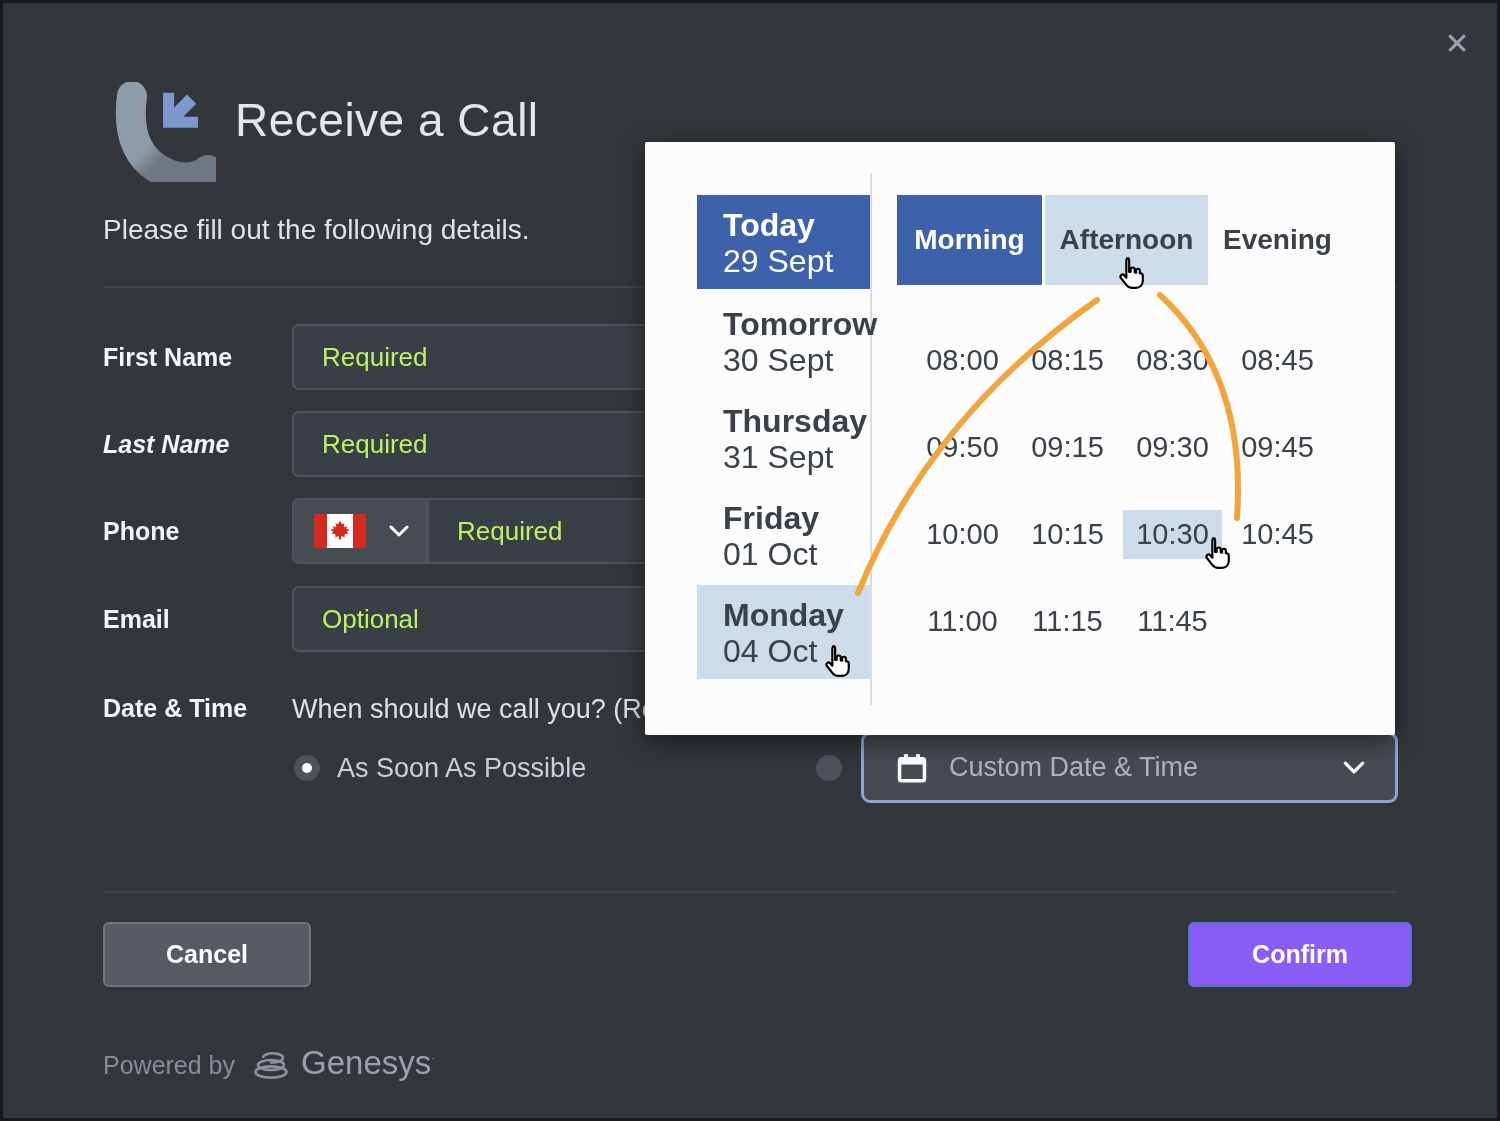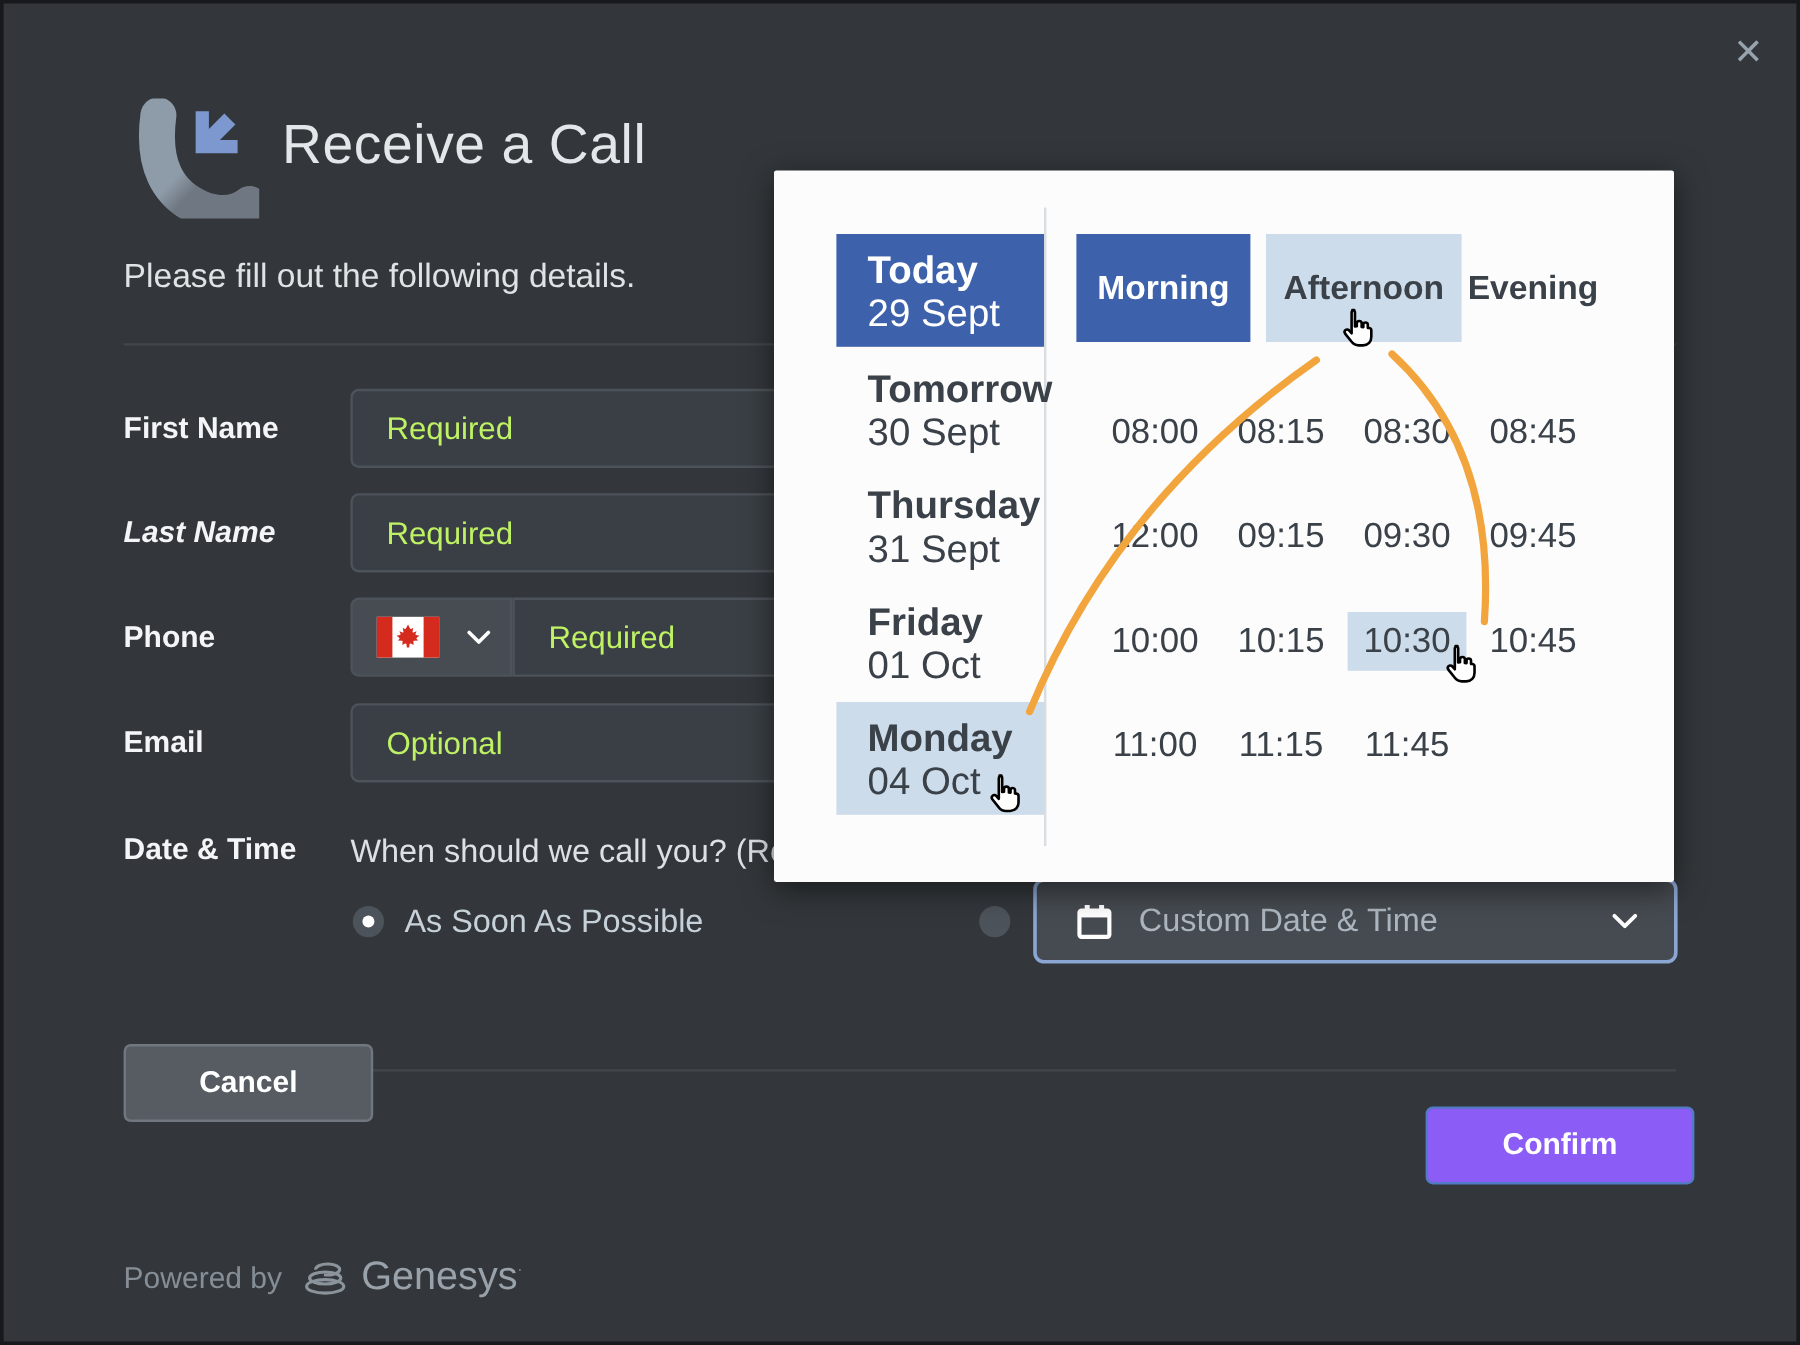--- a/index.html
+++ b/index.html
@@ -30,21 +30,21 @@
   .radio .dot{width:10px;height:10px;border-radius:50%;background:#fff;}
   .radio-label{font-size:27px;color:#c7d1d9;}
   .dropdown{left:861px;top:732px;width:537px;height:71px;background:#464b51;border:3px solid #8ba6d3;border-radius:9px;
             box-sizing:border-box;display:flex;align-items:center;cursor:pointer;}
   .dropdown .dd-text{font-size:27px;color:#adb6bf;margin-left:22px;flex:1;}
   .dropdown .cal{margin-left:33px;display:flex;}
 
   
   .btn{height:65px;border-radius:6px;display:flex;align-items:center;justify-content:center;
        font-size:25px;font-weight:bold;color:#fff;cursor:pointer;box-sizing:border-box;}
-  .btn-cancel{left:103px;top:870px;width:208px;background:#565c62;border:2px solid #70777e;}
+  .btn-cancel{left:103px;top:922px;width:208px;background:#565c62;border:2px solid #70777e;}
   .btn-confirm{left:1188px;top:922px;width:224px;background:#8b5cf6;border:2px solid #537ac4;}
   .powered{left:103px;top:1046px;font-size:25px;color:#858e96;display:flex;align-items:center;}
   .brand{font-size:33px;color:#99a2aa;margin-left:8px;position:relative;top:-2px;}
   .brand sup{font-size:12px;}
 
   
   .popup{left:645px;top:142px;width:750px;height:593px;background:#fcfcfd;border-radius:2px;
          box-shadow:0 6px 26px rgba(0,0,0,.5);}
   .popup *{box-sizing:border-box;}
   .vline{left:225px;top:31px;width:2px;height:532px;background:#dadde0;}
@@ -192,38 +192,38 @@
     <div class="abs day-cell" style="top:346px;">
       <div class="day-name">Friday</div>
       <div class="day-date">01 Oct</div>
     </div>
     <div class="abs day-cell day-hov" style="top:443px;">
       <div class="day-name">Monday</div>
       <div class="day-date">04 Oct</div>
     </div>
 
     <div class="abs tab tab-sel" style="left:252px;width:145px;">Morning</div>
-    <div class="abs tab tab-hov" style="left:410px;width:163px;">Afternoon</div>
+    <div class="abs tab tab-hov" style="left:400px;width:163px;">Afternoon</div>
     <div class="abs tab" style="left:560px;width:145px;">Evening</div>
 
     <div class="abs tgrid">
       <div class="tcell">
           <span class="tpill">08:00</span>
         </div>
       <div class="tcell">
           <span class="tpill">08:15</span>
         </div>
       <div class="tcell">
           <span class="tpill">08:30</span>
         </div>
       <div class="tcell">
           <span class="tpill">08:45</span>
         </div>
       <div class="tcell">
-          <span class="tpill">12:00</span>
+          <span class="tpill">09:50</span>
         </div>
       <div class="tcell">
           <span class="tpill">09:15</span>
         </div>
       <div class="tcell">
           <span class="tpill">09:30</span>
         </div>
       <div class="tcell">
           <span class="tpill">09:45</span>
         </div>

